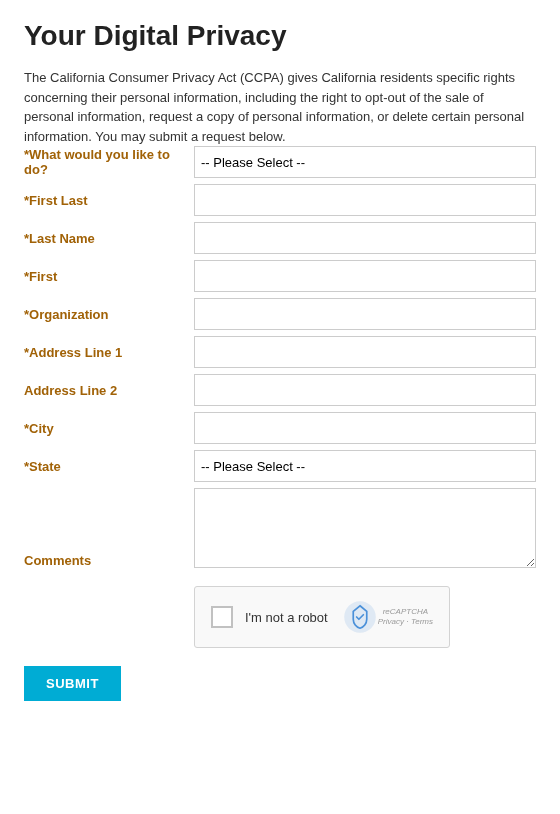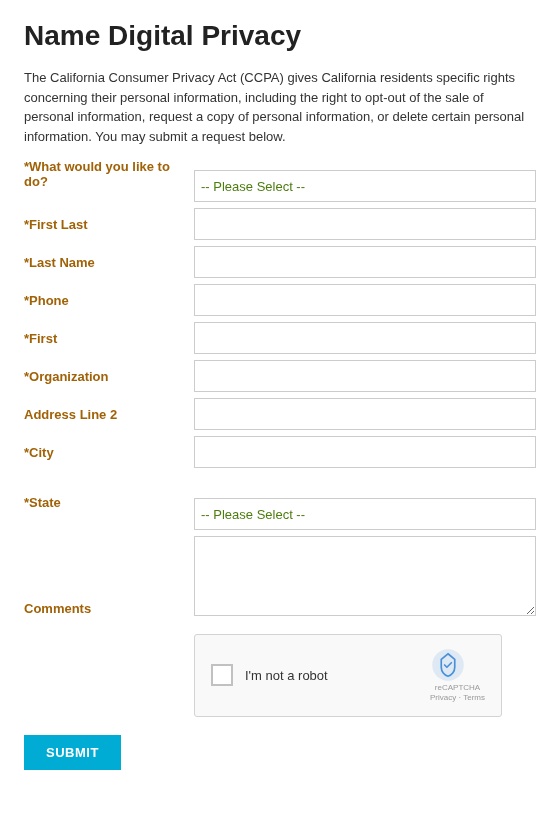--- a/index.html
+++ b/index.html
@@ -58,38 +58,37 @@
       outline: none;
     }
 
     .form-row textarea {
       height: 80px;
       resize: vertical;
       vertical-align: top;
     }
 
     .form-row select {
-      color: #4d7c0f;
+      color: #000000;
       appearance: none;
       -webkit-appearance: none;
       background-image: none;
-      margin-top: 24px;
     }
 
     .form-row.textarea-row {
       align-items: flex-end;
     }
 
     .form-row.textarea-row label {
       padding-top: 6px;
     }
 
     .captcha-container {
       margin: 18px 0 18px 170px;
-      width: 308px;
+      width: 256px;
       border: 1px solid #d3d3d3;
       border-radius: 3px;
       padding: 12px 16px;
       display: flex;
       align-items: center;
       justify-content: space-between;
       background: #f9f9f9;
     }
 
     .captcha-left {
@@ -106,22 +105,23 @@
       flex-shrink: 0;
     }
 
     .captcha-label {
       font-size: 13px;
       color: #333;
     }
 
     .captcha-right {
       display: flex;
-      flex-direction: column;
-      align-items: flex-start;
+      flex-direction: row;
+      align-items: center;
+      font-style: italic;
     }
 
     .captcha-brand {
       font-size: 8px;
       color: #999;
       text-align: center;
       line-height: 1.3;
     }
 
     .submit-btn {
@@ -138,21 +138,21 @@
     }
 
     .recaptcha-icon {
       width: 36px;
       height: 36px;
     }
   </style>
 </head>
 <body>
 
-<h1>Name Digital Privacy</h1>
+<h1>Your Digital Privacy</h1>
 
 <p class="description">The California Consumer Privacy Act (CCPA) gives California residents specific rights concerning their personal information, including the right to opt-out of the sale of personal information, request a copy of personal information, or delete certain personal information. You may submit a request below.</p>
 
 <form>
 
   
   <div class="form-row">
     <label>*What would you like to do?</label>
     <select>
       <option value="">-- Please Select --</option>
@@ -168,38 +168,38 @@
     <input type="text" style="">
   </div>
 
   
   <div class="form-row">
     <label>*Last Name</label>
     <input type="text" style="">
   </div>
 
   
-  <div class="form-row">
-    <label>*Phone</label>
-    <input type="text" style="">
-  </div>
 
   
   <div class="form-row">
     <label>*First</label>
     <input type="text" style="">
   </div>
 
   
   <div class="form-row">
     <label>*Organization</label>
     <input type="text" style="">
   </div>
 
   
+  <div class="form-row">
+    <label>*Address Line 1</label>
+    <input type="text" style="">
+  </div>
 
   
   <div class="form-row">
     <label>Address Line 2</label>
     <input type="text" style="">
   </div>
 
   
   <div class="form-row">
     <label>*City</label>

